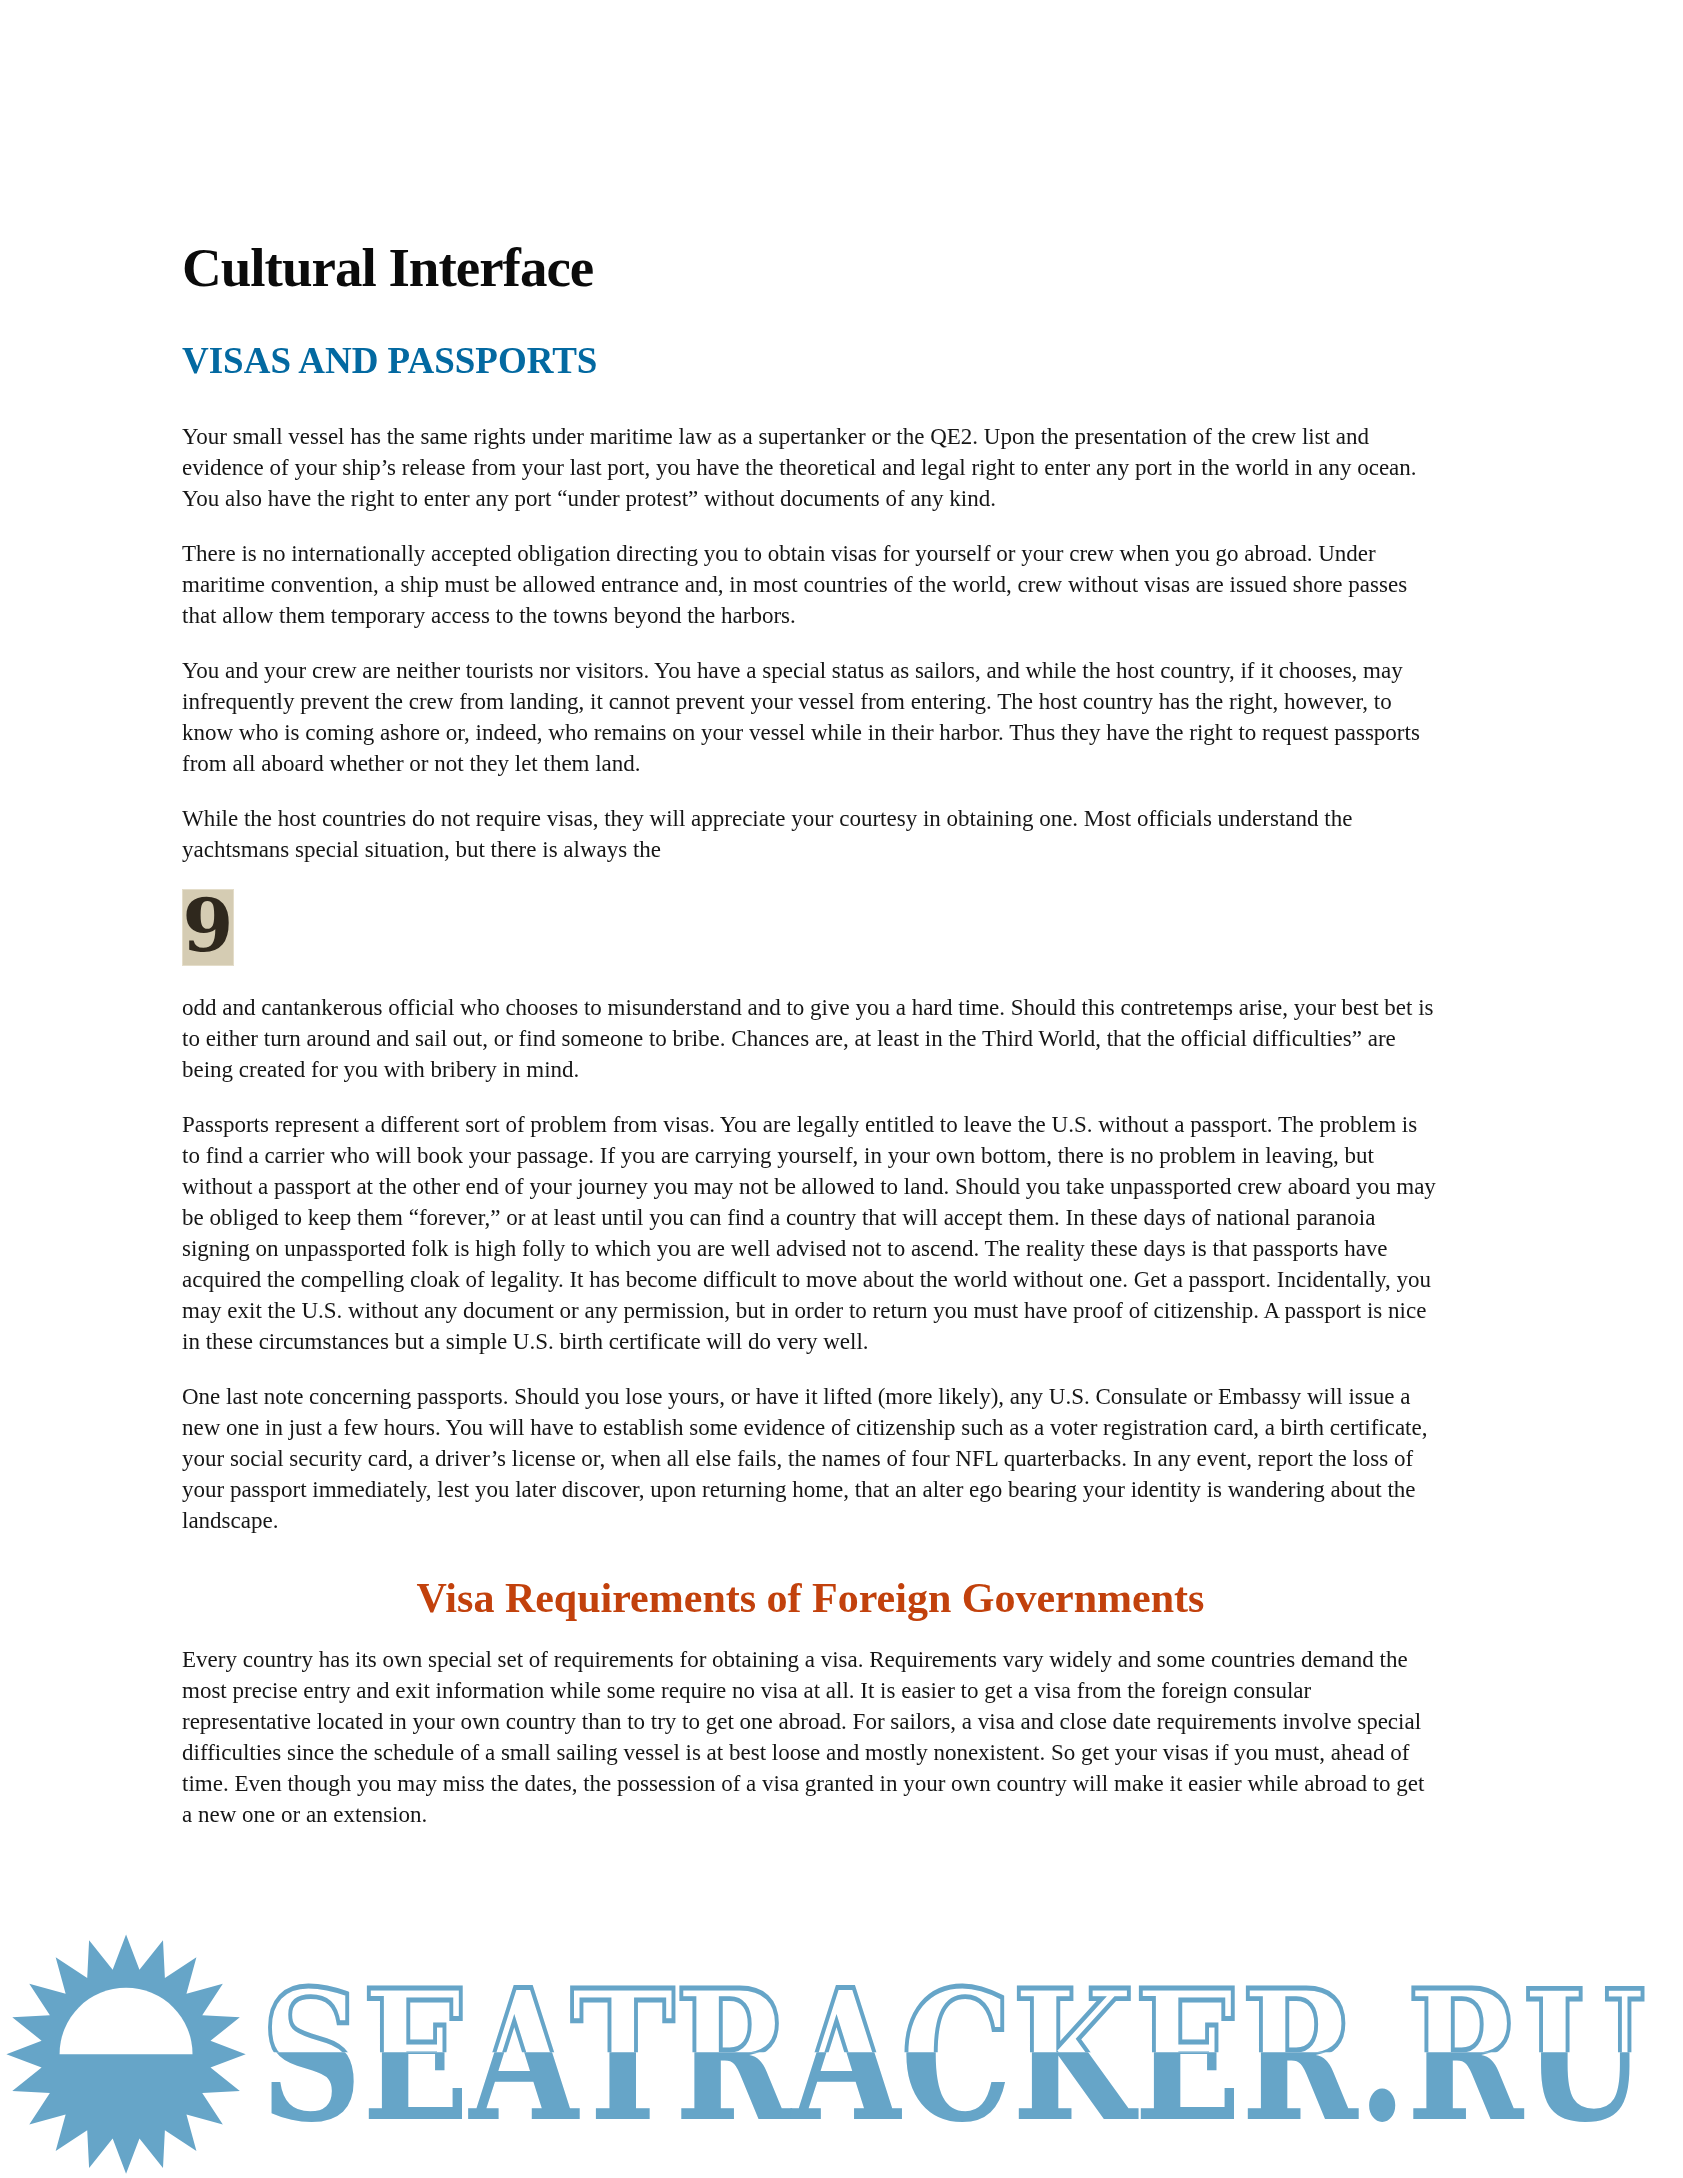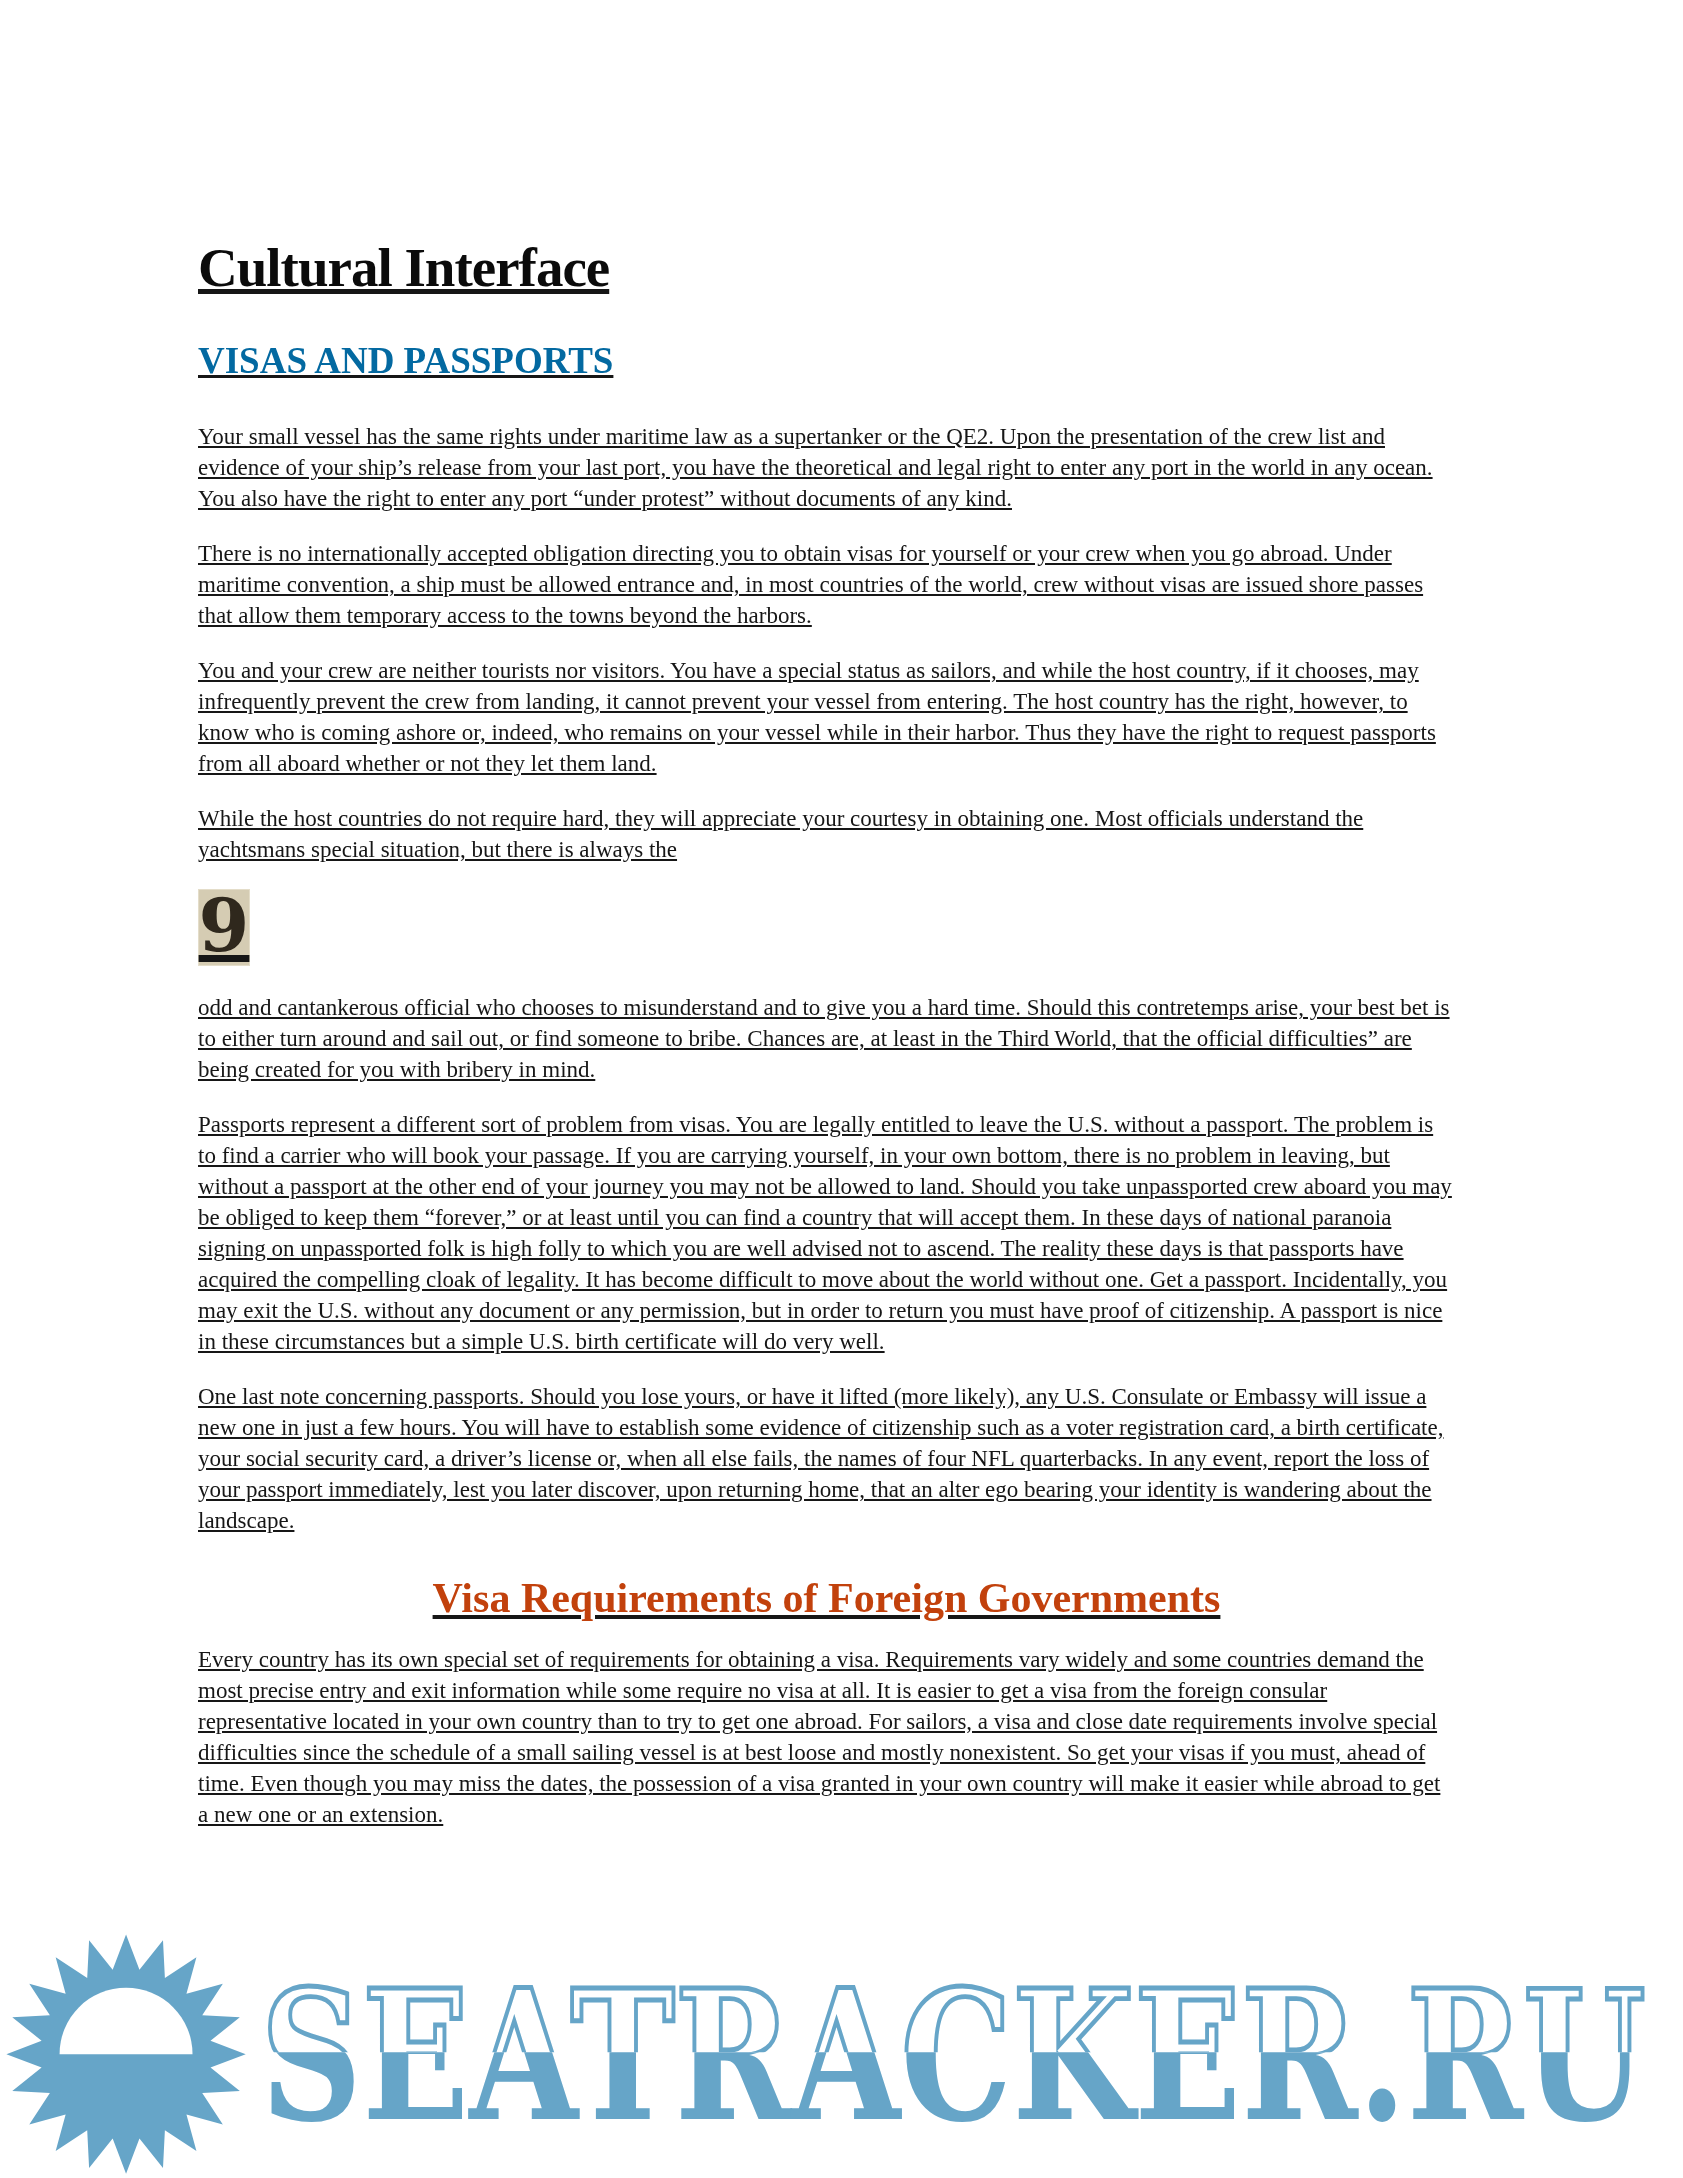--- a/index.html
+++ b/index.html
@@ -8,24 +8,23 @@
     position:relative;
     width:1683px;
     height:2178px;
     background:#ffffff;
     overflow:hidden;
     font-family:"Liberation Serif", serif;
     color:#161616;
   }
   .content{
     position:absolute;
-    left:198px;
+    left:182px;
     top:0;
     width:1257px;
-    text-decoration:underline;
   }
   h1.doc-title{
     margin:240px 0 0 0;
     font-size:55px;
     line-height:55px;
     letter-spacing:-1px;
     font-weight:bold;
     color:#0b0b0b;
   }
   h2.section-heading{
@@ -87,21 +86,21 @@
 <div class="page">
   <div class="content">
 
     <h1 class="doc-title">Cultural Interface</h1>
 
     <h2 class="section-heading">VISAS AND PASSPORTS</h2>
 
     <p class="body-para first-para">Your small vessel has the same rights under maritime law as a supertanker or the QE2. Upon the presentation of the crew list and evidence of your ship’s release from your last port, you have the theoretical and legal right to enter any port in the world in any ocean. You also have the right to enter any port “under protest” without documents of any kind.</p>
     <p class="body-para">There is no internationally accepted obligation directing you to obtain visas for yourself or your crew when you go abroad. Under maritime convention, a ship must be allowed entrance and, in most countries of the world, crew without visas are issued shore passes that allow them temporary access to the towns beyond the harbors.</p>
     <p class="body-para">You and your crew are neither tourists nor visitors. You have a special status as sailors, and while the host country, if it chooses, may infrequently prevent the crew from landing, it cannot prevent your vessel from entering. The host country has the right, however, to know who is coming ashore or, indeed, who remains on your vessel while in their harbor. Thus they have the right to request passports from all aboard whether or not they let them land.</p>
-    <p class="body-para">While the host countries do not require hard, they will appreciate your courtesy in obtaining one. Most officials understand the yachtsmans special situation, but there is always the</p>
+    <p class="body-para">While the host countries do not require visas, they will appreciate your courtesy in obtaining one. Most officials understand the yachtsmans special situation, but there is always the</p>
 
     <div class="pagenum-img">
       <span>9</span>
     </div>
 
     <p class="body-para" style="margin-top:0;">odd and cantankerous official who chooses to misunderstand and to give you a hard time. Should this contretemps arise, your best bet is to either turn around and sail out, or find someone to bribe. Chances are, at least in the Third World, that the official difficulties” are being created for you with bribery in mind.</p>
     <p class="body-para">Passports represent a different sort of problem from visas. You are legally entitled to leave the U.S. without a passport. The problem is to find a carrier who will book your passage. If you are carrying yourself, in your own bottom, there is no problem in leaving, but without a passport at the other end of your journey you may not be allowed to land. Should you take unpassported crew aboard you may be obliged to keep them “forever,” or at least until you can find a country that will accept them. In these days of national paranoia signing on unpassported folk is high folly to which you are well advised not to ascend. The reality these days is that passports have acquired the compelling cloak of legality. It has become difficult to move about the world without one. Get a passport. Incidentally, you may exit the U.S. without any document or any permission, but in order to return you must have proof of citizenship. A passport is nice in these circumstances but a simple U.S. birth certificate will do very well.</p>
     <p class="body-para">One last note concerning passports. Should you lose yours, or have it lifted (more likely), any U.S. Consulate or Embassy will issue a new one in just a few hours. You will have to establish some evidence of citizenship such as a voter registration card, a birth certificate, your social security card, a driver’s license or, when all else fails, the names of four NFL quarterbacks. In any event, report the loss of your passport immediately, lest you later discover, upon returning home, that an alter ego bearing your identity is wandering about the landscape.</p>
 
     <h3 class="subsection-heading">Visa Requirements of Foreign Governments</h3>

